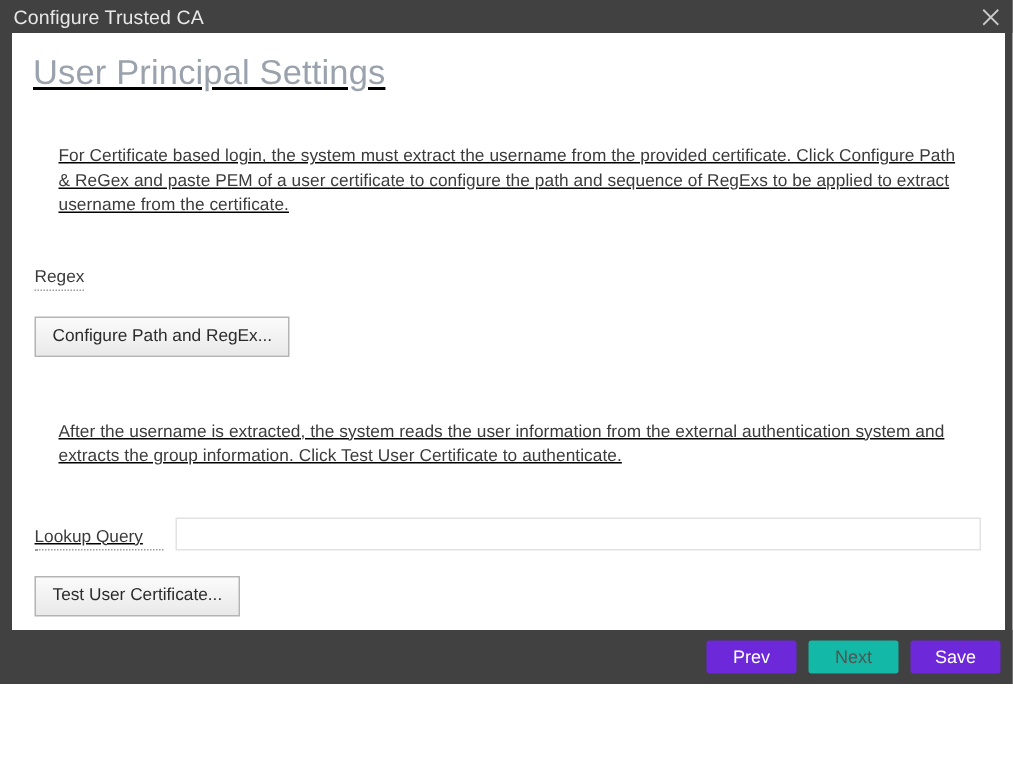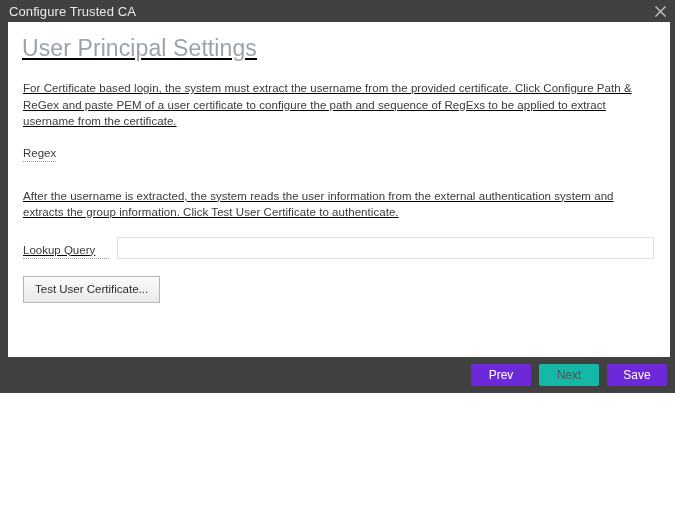--- a/index.html
+++ b/index.html
@@ -13,21 +13,21 @@
     overflow: hidden;
     font-family: "Liberation Sans", sans-serif;
     -webkit-font-smoothing: antialiased;
   }
 
   
   #dialog-window {
     position: absolute;
     left: 0; top: 0;
     width: 675px;
-    height: 393px;
+    height: 456px;
     background: #414141;
     box-sizing: border-box;
     display: flex;
     flex-direction: column;
   }
 
   
   #title-bar {
     height: 22px;
     flex: 0 0 22px;
@@ -80,21 +80,21 @@
     font-weight: normal;
     line-height: 23px;
     margin: 0;
     padding: 15px 0 0 2px;
     letter-spacing: 0.1px;
   }
   .body-paragraph {
     color: #3b3b3b;
     font-size: 11.5px;
     line-height: 16.5px;
-    margin: 0;
+    margin: 16px;
     padding: 0 4px 0 3px;
     letter-spacing: 0.05px;
   }
   #intro-paragraph { padding-top: 20px; }
   #lookup-paragraph { padding-top: 0; }
 
   
   .field-label {
     display: inline-block;
     color: #3b3b3b;
@@ -202,20 +202,23 @@
 
       <h1 id="page-title">User Principal Settings</h1>
 
       <p id="intro-paragraph" class="body-paragraph">For Certificate based login, the system must extract the username from the provided certificate. Click Configure Path &amp; ReGex and paste PEM of a user certificate to configure the path and sequence of RegExs to be applied to extract username from the certificate.</p>
 
 
       <div id="regex-label-row">
         <span class="field-label">Regex</span>
       </div>
 
+      <div id="configure-path-regex-row">
+        <button class="push-button">Configure Path and RegEx...</button>
+      </div>
 
       <div id="second-section">
         <p id="lookup-paragraph" class="body-paragraph">After the username is extracted, the system reads the user information from the external authentication system and extracts the group information. Click Test User Certificate to authenticate.</p>
 
         <div id="lookup-query-row">
           <span id="lookup-query-label" class="field-label">Lookup Query</span>
           <input id="lookup-query-input" type="text" placeholder="" style="">
         </div>
 
         <div id="test-user-certificate-row">

